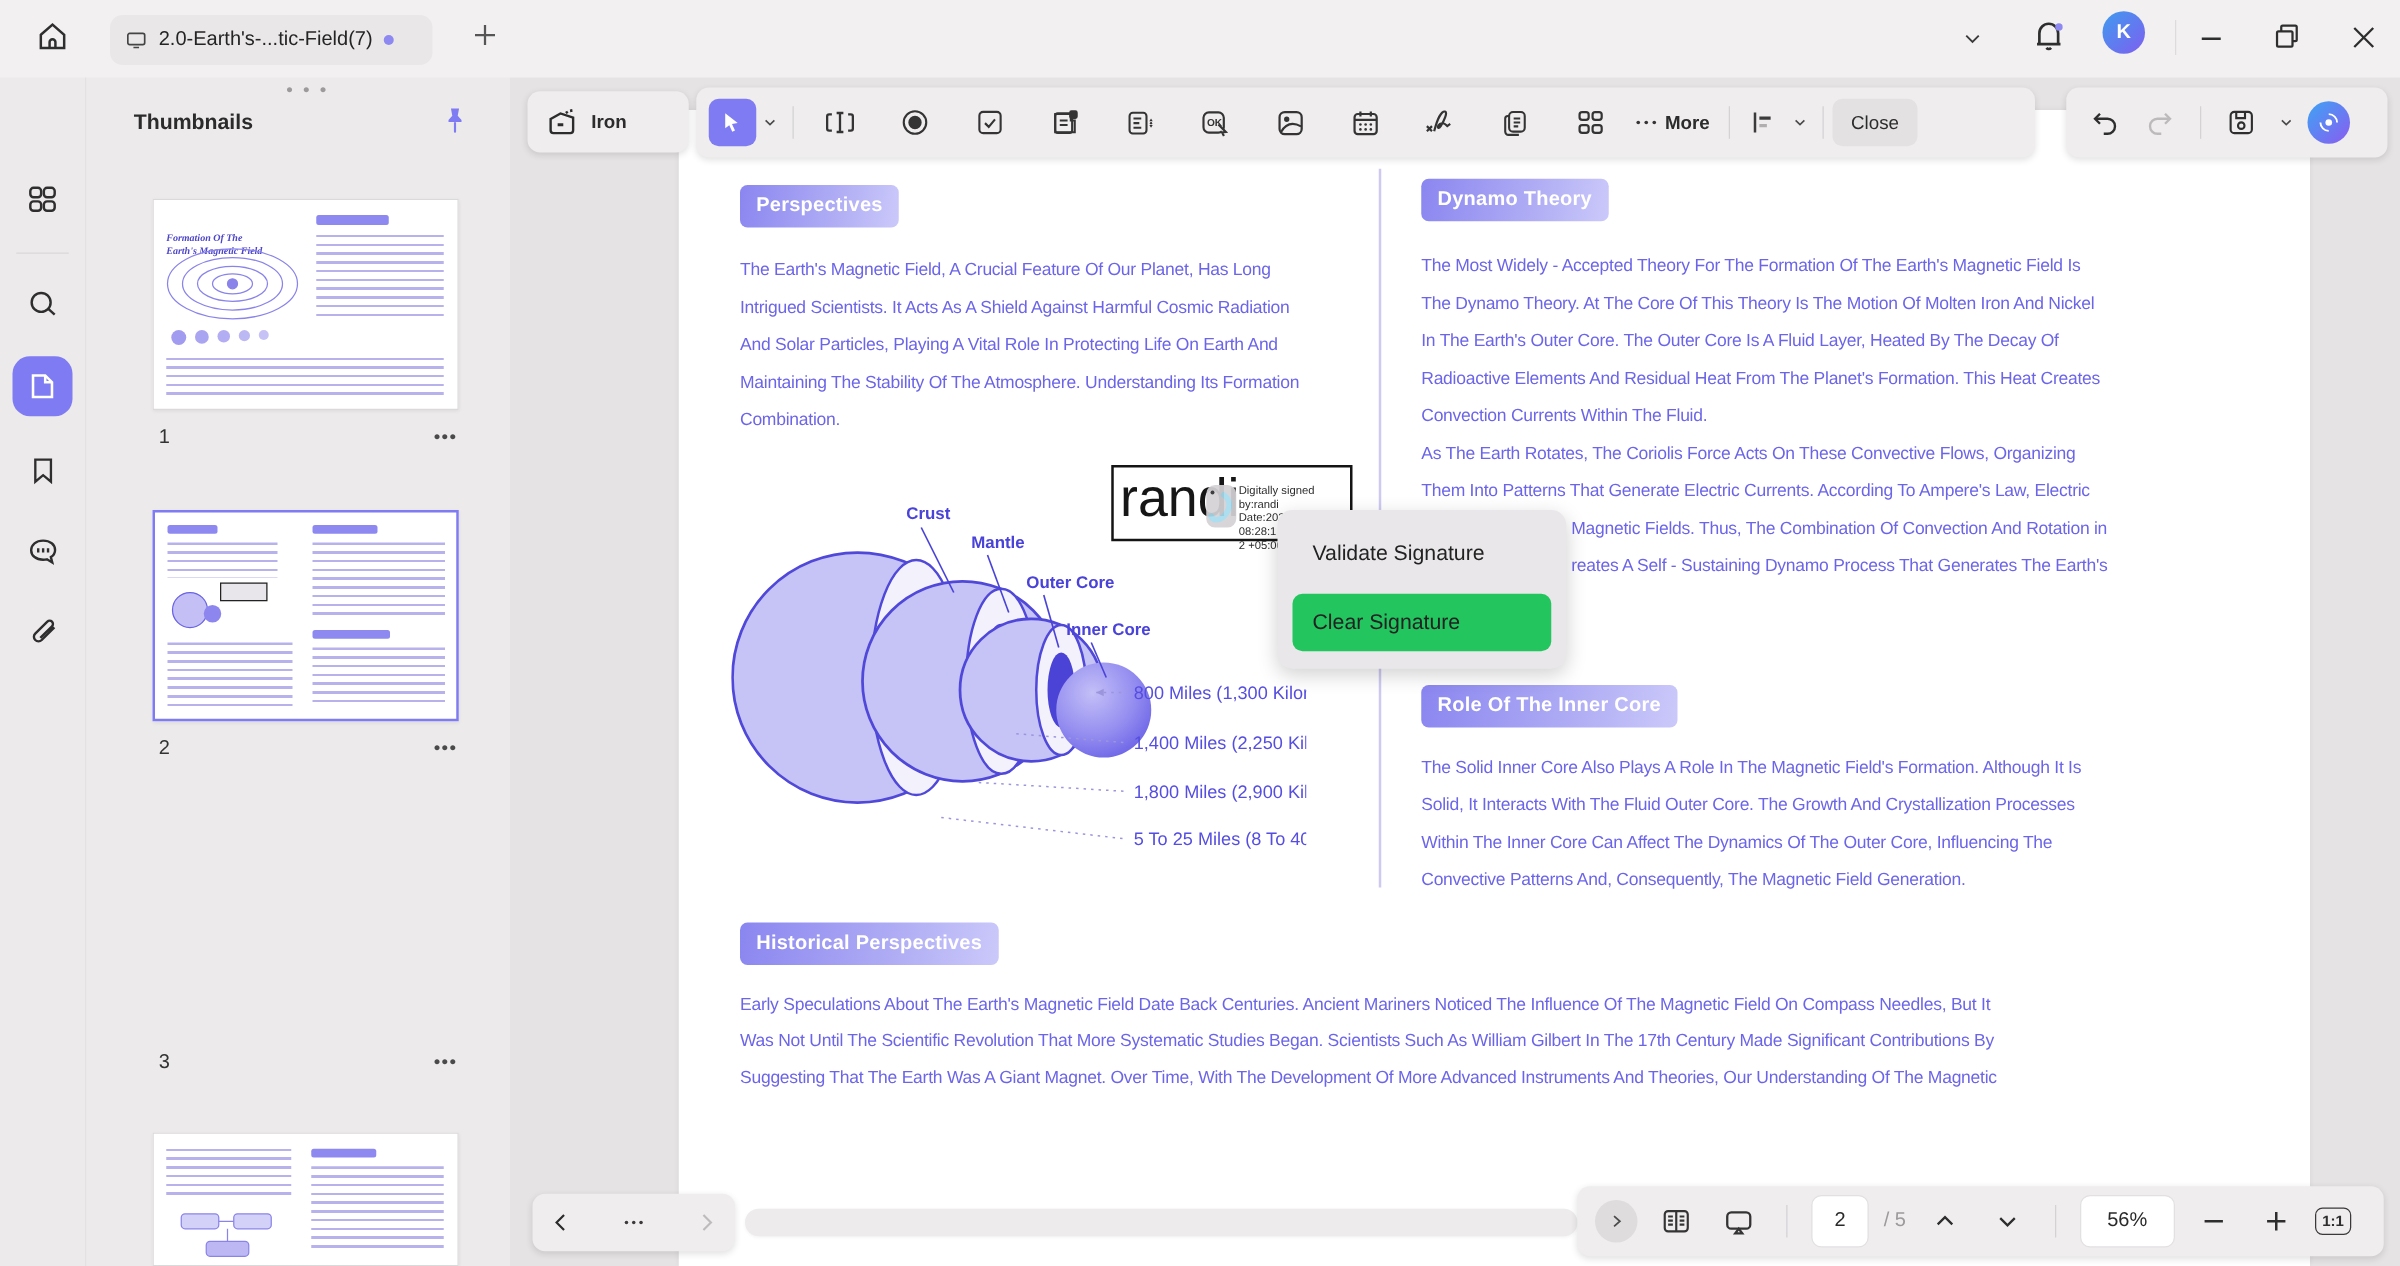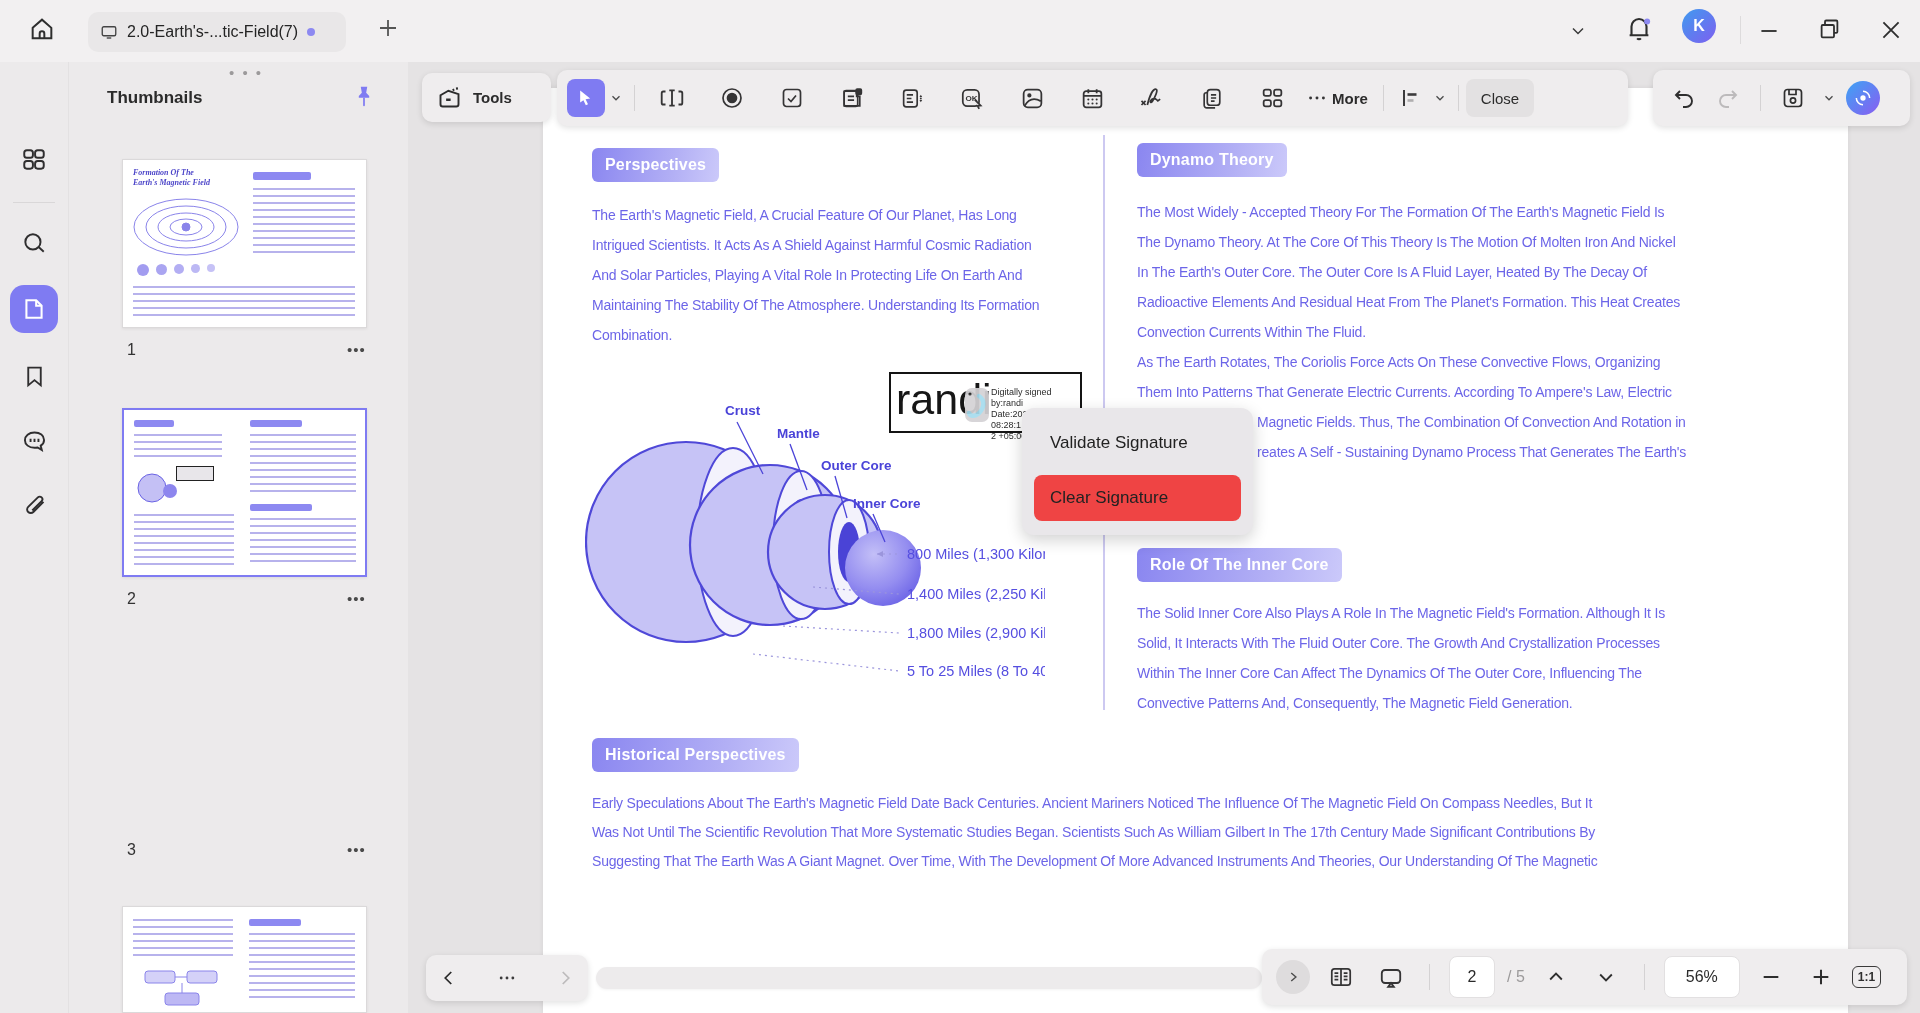--- a/index.html
+++ b/index.html
@@ -45,21 +45,21 @@
   .frag{padding-left:120px}
   #coldiv{left:1103px;top:135px;width:2px;height:575px;background:#cdc9f1}
   
   #sigbox{left:889px;top:372px;width:193px;height:61px;border:2.5px solid #141414;background:#fff;z-index:4}
   #signame{position:absolute;left:5px;top:1px;font-size:43px;color:#161616;letter-spacing:0}
   #sigbadge{position:absolute;left:74px;top:14px;width:24px;height:34px;border-radius:7px;background:#d4d2d5;opacity:.92}
   .siginfo{position:absolute;left:100px;top:13px;width:92px;font-size:9px;line-height:11px;color:#2c2c2c}
   
   #ctxmenu{left:1022px;top:408px;width:231px;height:127px;background:#e9e7ea;border-radius:12px;box-shadow:0 5px 16px rgba(0,0,0,.18);z-index:6}
   .mi{position:absolute;left:12px;width:207px;height:46px;border-radius:8px;display:flex;align-items:center;padding-left:16px;font-size:17px;color:#222;cursor:pointer}
-  .mi.hover{background:#ef4444}
+  .mi.hover{background:#22c55e}
   
   .fbar{background:var(--tbbg);border-radius:10px;box-shadow:0 2px 6px rgba(0,0,0,.12);display:flex;align-items:center;z-index:8}
   .ticon{width:38px;height:38px;border-radius:8px;display:flex;align-items:center;justify-content:center;color:#353435;cursor:pointer;flex:none}
   .ticon.sel{background:var(--accent);color:#fff}
   .tdiv{width:1px;height:26px;background:#d4d2d3;margin:0 7px;flex:none}
   .tlabel{font-size:15px;font-weight:bold;color:#2c2c2c}
   .closebtn{height:38px;padding:0 15px;background:#e3e1e2;border-radius:8px;display:flex;align-items:center;font-size:15px;color:#2c2c2c;cursor:pointer}
   .pillbox{background:#fff;border-radius:8px;border:1px solid #e2e0e1;display:flex;align-items:center;justify-content:center;font-size:16px;color:#2a2a2a}
   .graytxt{color:#9c9a9b;font-size:16px}
   .circlebtn{width:34px;height:34px;border-radius:50%;background:#dedcdd;display:flex;align-items:center;justify-content:center;color:#4c4c4c;cursor:pointer}
@@ -169,21 +169,21 @@
   <div class="abs drag-dots" style="left:160px;top:2px">• • •</div>
   <div class="abs panel-title" style="left:38px;top:26px">Thumbnails</div>
   <div class="abs" style="left:282px;top:22px">
     <svg width="26" height="26" viewBox="0 0 24 24" fill="#7f7bf2">
         <path d="M9 2.5 h6 l-1 5.5 2.8 3 v1.6 H7.2 v-1.6 l2.8-3 Z"></path>
         <rect x="11.2" y="12.5" width="1.6" height="8" rx="0.8"></rect>
       </svg>
   </div>
 
   <div class="card" style="top:97px">
-    <div class="abs mini-title" style="left:10px;top:8px;width:100px">
+    <div class="abs mini-title" style="left:10px;top:26px;width:100px">
       <div>Formation Of The</div>
       <div>Earth's Magnetic Field</div>
     </div>
     <div class="abs" style="left:8px;top:36px">
       <svg width="110" height="62" viewBox="0 0 110 62" fill="none" stroke="#8a84ea" stroke-width="1">
           <ellipse cx="55" cy="31" rx="52" ry="28"></ellipse>
           <ellipse cx="55" cy="31" rx="40" ry="21"></ellipse>
           <ellipse cx="55" cy="31" rx="28" ry="14"></ellipse>
           <ellipse cx="55" cy="31" rx="16" ry="8"></ellipse>
           <circle cx="55" cy="31" r="4" fill="#8a84ea"></circle>
@@ -364,21 +364,21 @@
 </div>
 
 <div class="abs fbar" style="left:422px;top:73px;width:129px;height:49px;padding:0 14px;gap:10px">
   <span>
     <svg width="27" height="27" viewBox="0 0 24 24" fill="none" stroke="#2c2c2c" stroke-width="1.7">
         <path d="M4 10 l7-4 9 3 v9 a2 2 0 0 1-2 2 H6 a2 2 0 0 1-2-2 Z"></path>
         <path d="M9 14 h4" stroke-width="2.2"></path>
         <path d="M15 4.5 l1 1.5 M18.5 3 l.3 2"></path>
       </svg>
   </span>
-  <span class="tlabel">Tools</span>
+  <span class="tlabel">Iron</span>
 </div>
 
 <div class="abs fbar" style="left:557px;top:70px;width:1071px;height:56px;padding:0 10px">
   <div class="ticon sel">
     <svg width="20" height="20" viewBox="0 0 24 24" fill="#fff">
         <path d="M5 3 L17 12.5 L11.5 13.4 L14.4 19.6 L11.8 20.8 L8.9 14.6 L5 17.5 Z"></path>
       </svg>
   </div>
   <div class="ticon" style="width:22px">
     <svg width="14" height="14" viewBox="0 0 24 24" fill="none" stroke="#4a4a4a" stroke-width="2.2">

